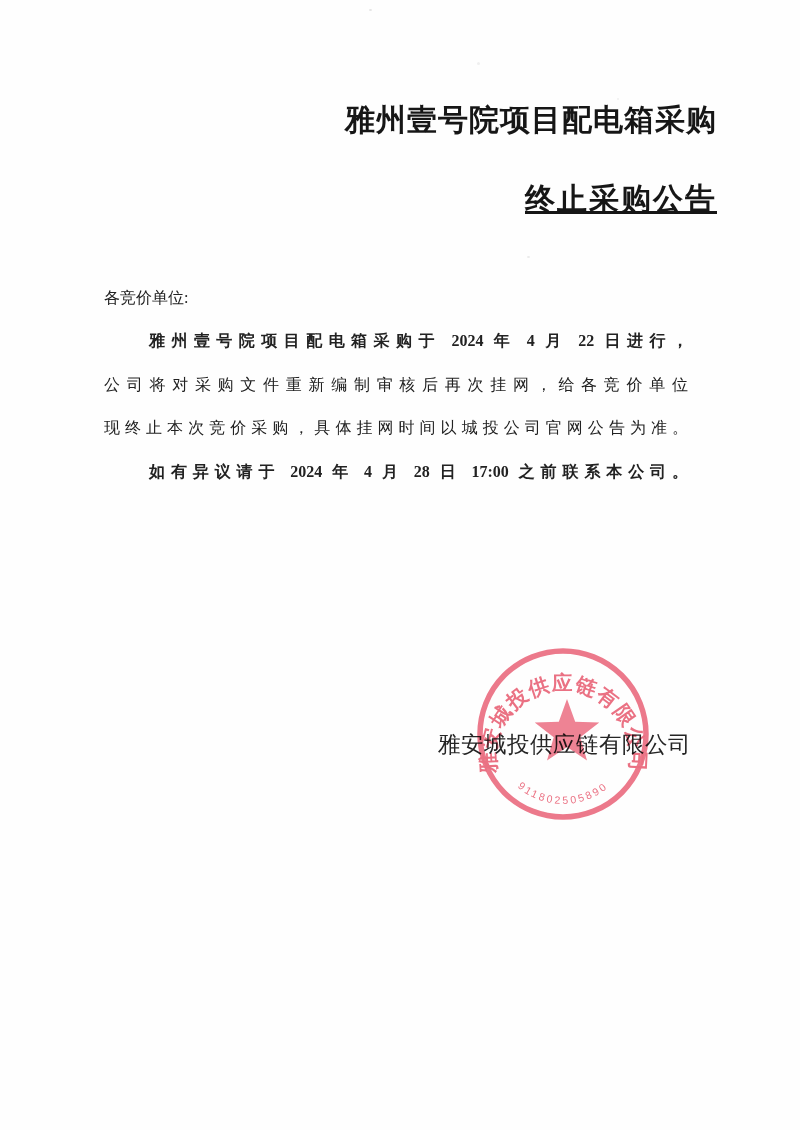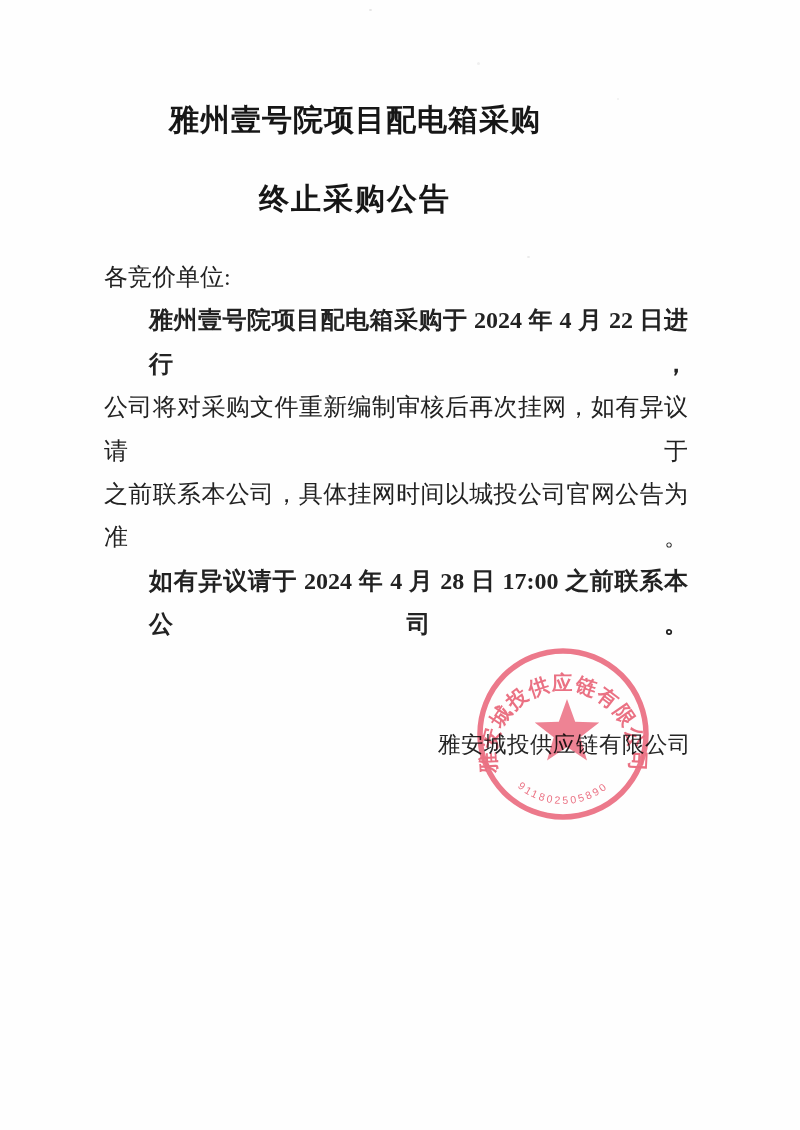--- a/index.html
+++ b/index.html
@@ -8,37 +8,37 @@
     background:#ffffff;
     position:relative;
     overflow:hidden;
     font-family:"Liberation Serif", serif;
     color:#1f1f1f;
   }
   .page { position:absolute; inset:0; background:#fefefe; }
 
   
   .center-col {
-    position:absolute; left:0; width:710px; text-align:center;
+    position:absolute; left:0; width:710px; text-align:right;padding-left:7px;
   }
   .doc-title {
     top:100px;
     font-family:"Liberation Sans", sans-serif;
     font-weight:bold; font-size:30px; letter-spacing:1px; color:#161616;
   }
   .doc-subtitle {
     top:179px;
     font-family:"Liberation Sans", sans-serif;
-    font-weight:bold; font-size:30px; letter-spacing:2px; color:#161616;
+    font-weight:bold; font-size:30px; letter-spacing:2px; color:#161616;text-decoration:underline;
   }
 
   
   .body-text {
-    position:absolute; left:104px; top:256px; width:584px;
-    font-size:24px; line-height:43.4px; color:#222;
+    position:absolute; left:104px; top:276px; width:584px;
+    font-size:16px; line-height:43.4px; color:#222;
   }
   .line { white-space:nowrap; }
   .line.just {
     white-space:normal;
     text-align:justify;
     text-align-last:justify;
   }
   .line.indent { padding-left:45px;font-weight:bold; }
 
   
@@ -70,22 +70,22 @@
 <div class="page">
 
   <div class="center-col doc-title">雅州壹号院项目配电箱采购</div>
 
   <div class="center-col doc-subtitle">终止采购公告</div>
 
   <div class="body-text">
     <div class="line">各竞价单位:</div>
 
     <div class="line just indent">雅州壹号院项目配电箱采购于 2024 年 4 月 22 日进行，</div>
-    <div class="line just">公司将对采购文件重新编制审核后再次挂网，如有异议请于</div>
-    <div class="line just">之前联系本公司，具体挂网时间以城投公司官网公告为准。</div>
+    <div class="line just">公司将对采购文件重新编制审核后再次挂网，给各竞价单位</div>
+    <div class="line just">现终止本次竞价采购，具体挂网时间以城投公司官网公告为准。</div>
 
     <div class="line just indent">如有异议请于 2024 年 4 月 28 日 17:00 之前联系本公司。</div>
   </div>
 
   <div class="sig-company">雅安城投供应链有限公司</div>
 
 
   <svg class="stamp" viewBox="-102 -102 204 204">
 
     <circle cx="0" cy="0" r="83" fill="none" stroke="#ec6e82" stroke-width="5.5"></circle>

